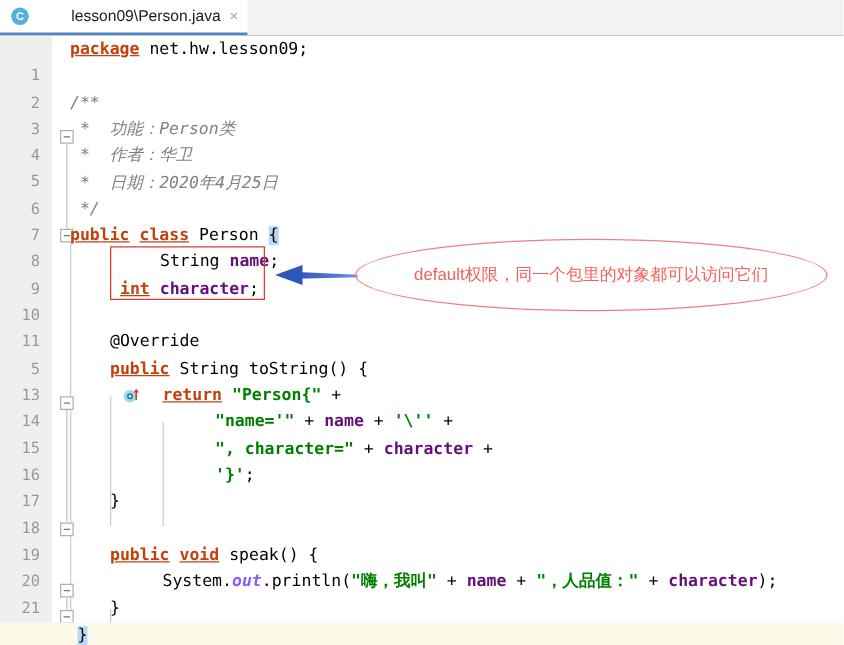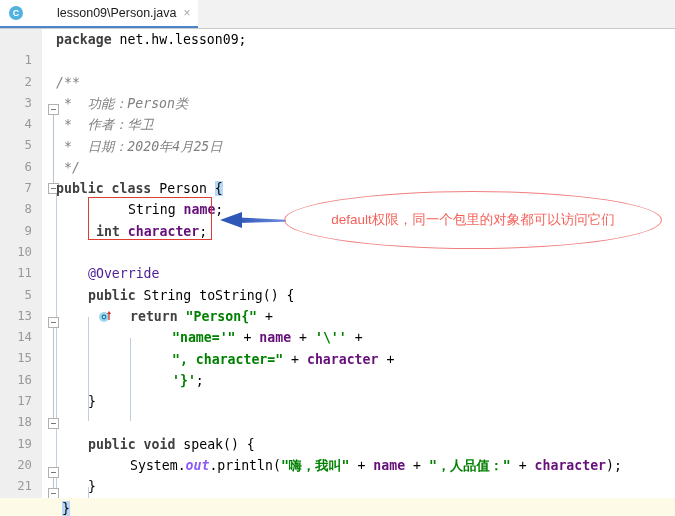--- a/index.html
+++ b/index.html
@@ -144,24 +144,24 @@
     background: #777;
   }
   .foldline {
     position: absolute;
     left: 53px;
     width: 1px;
     background: #b9c4d2;
   }
 
   
-  .kw   { color: #404040; font-weight: bold; }
+  .kw   { color: #c2410c; font-weight: bold; text-decoration: underline; }
   .str  { color: #008000; font-weight: bold; }
   .cmt  { color: #808080; font-style: italic; }
-  .ann  { color: #4c1d95; }
+  .ann  { color: #000000; }
   .fld  { color: #660e7a; font-weight: bold; }
   .sfld { color: #8b5cf6; font-weight: bold; font-style: italic; }
   .caret-brace { background: #b6d7f5; }
 
   
   .overlay {
     position: absolute;
     left: 0; top: 0;
     width: 675px; height: 388px;
     pointer-events: none;

